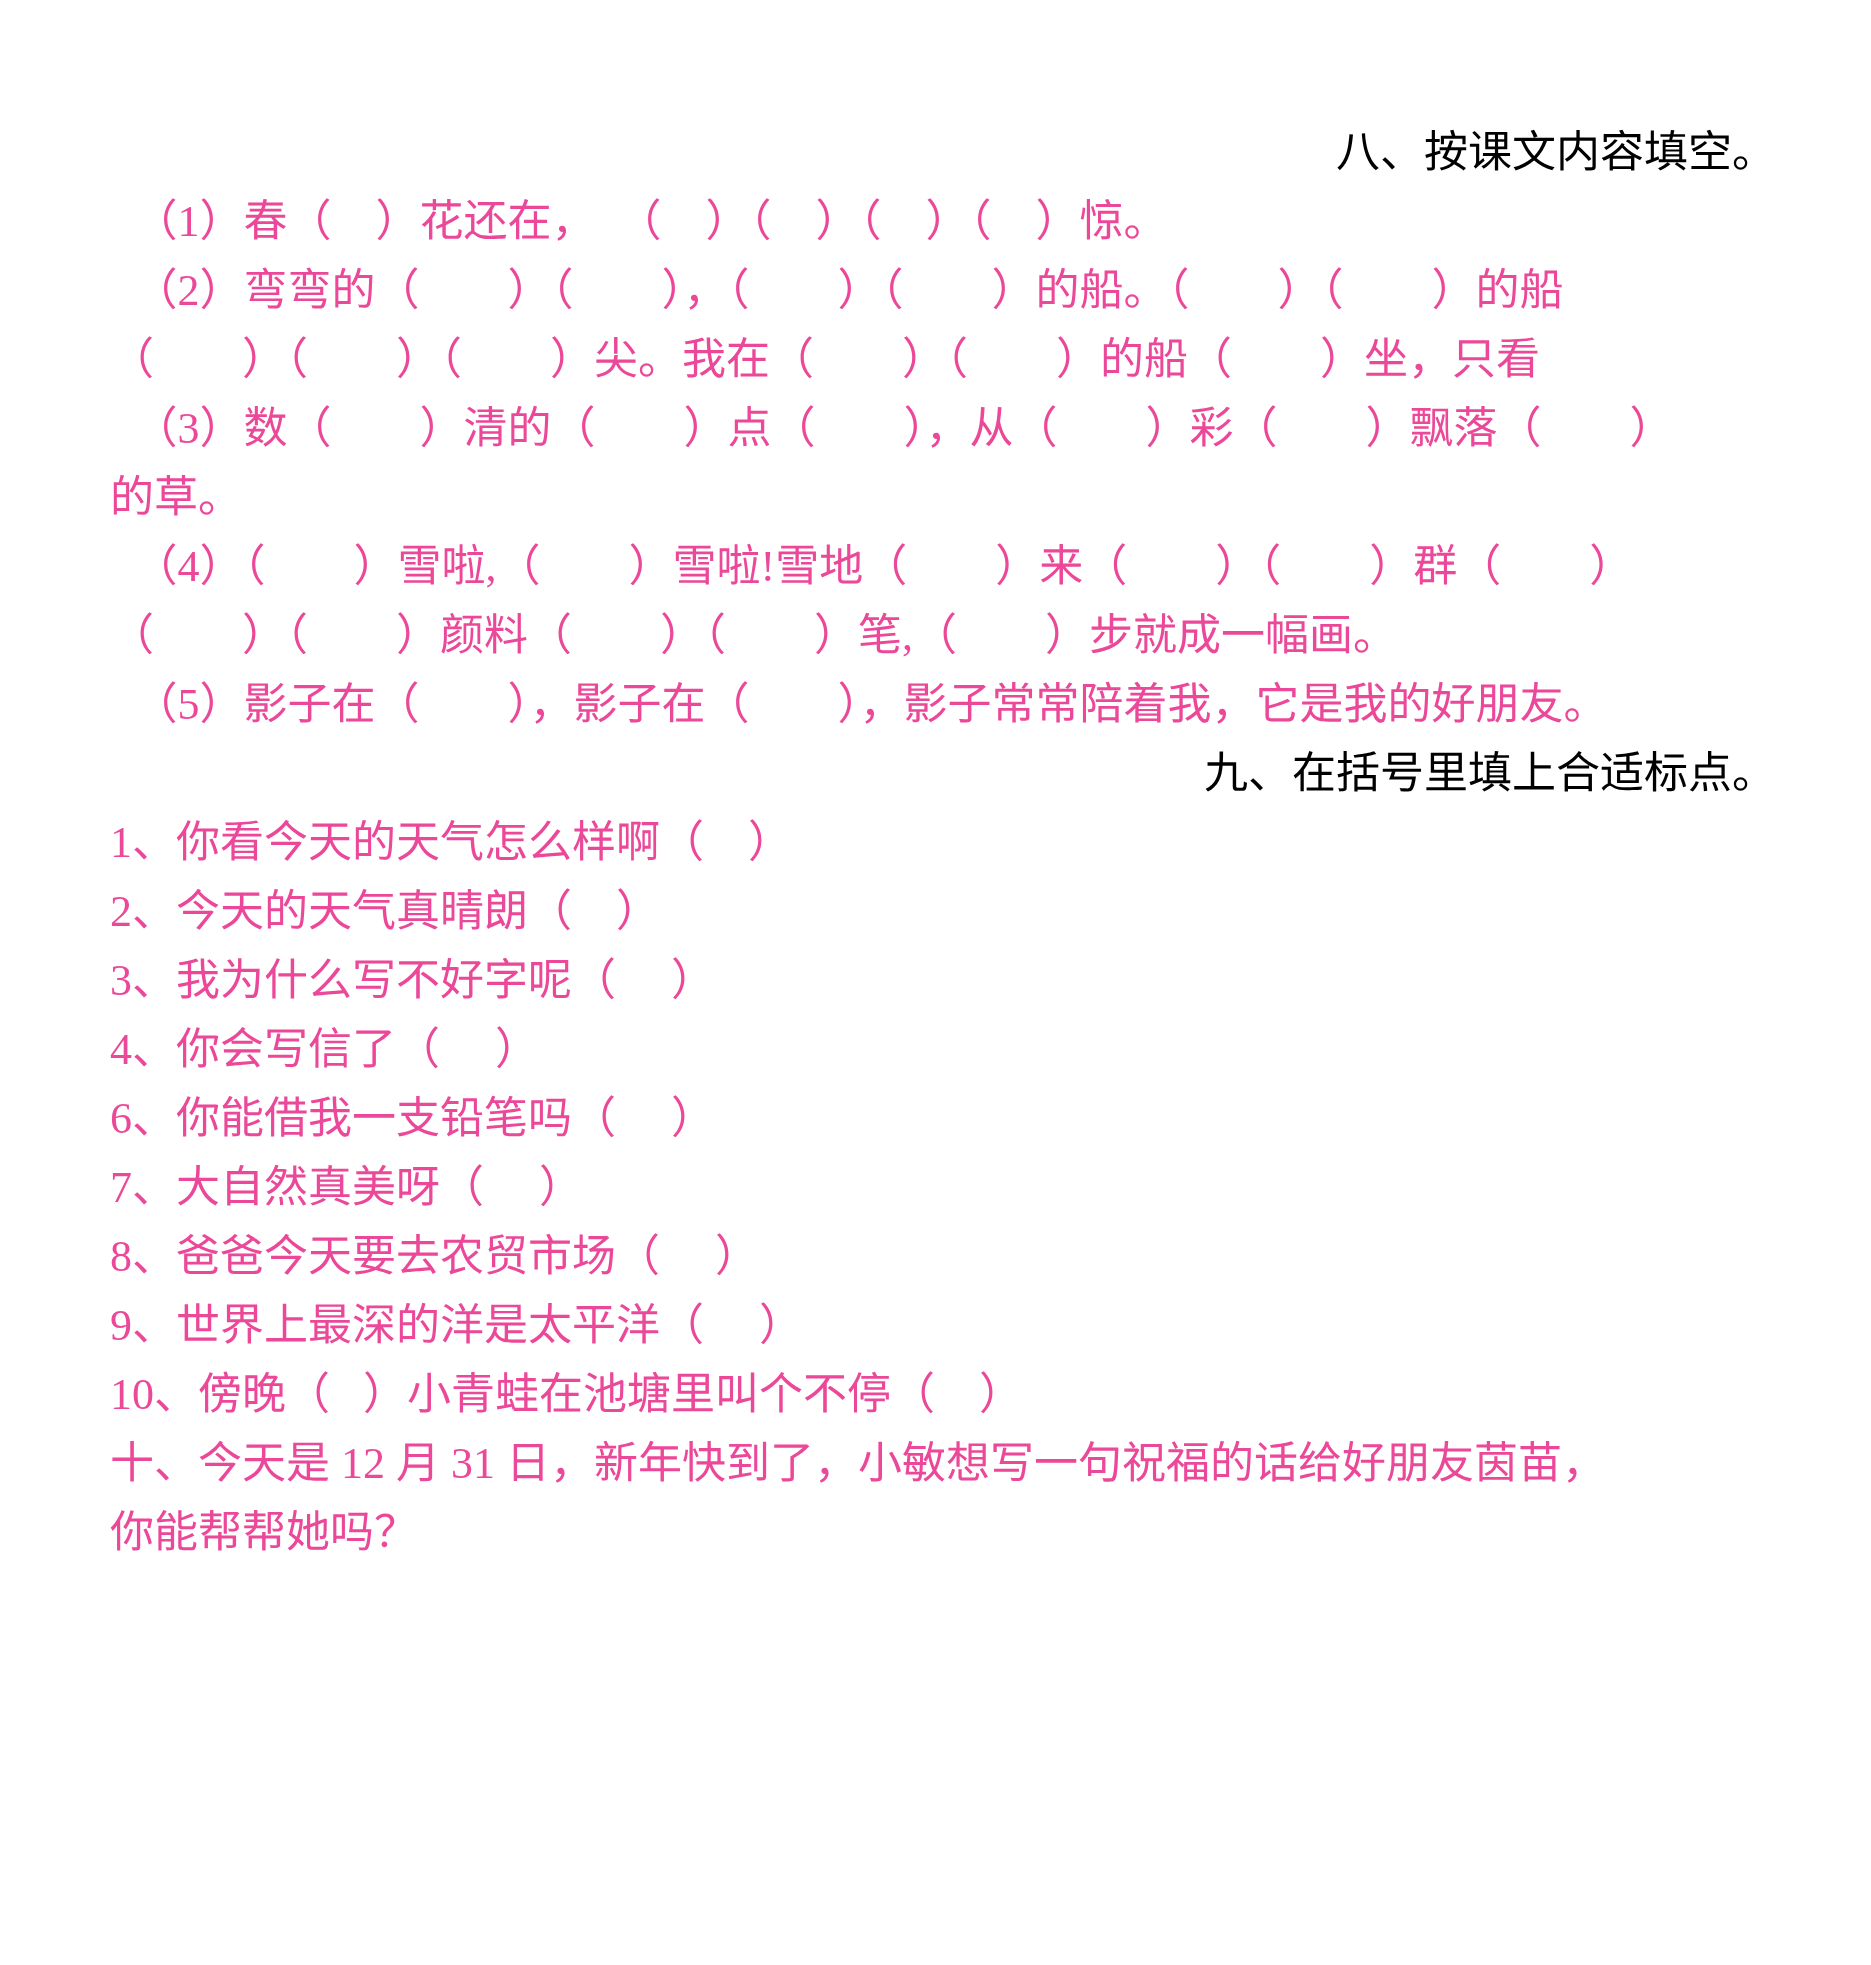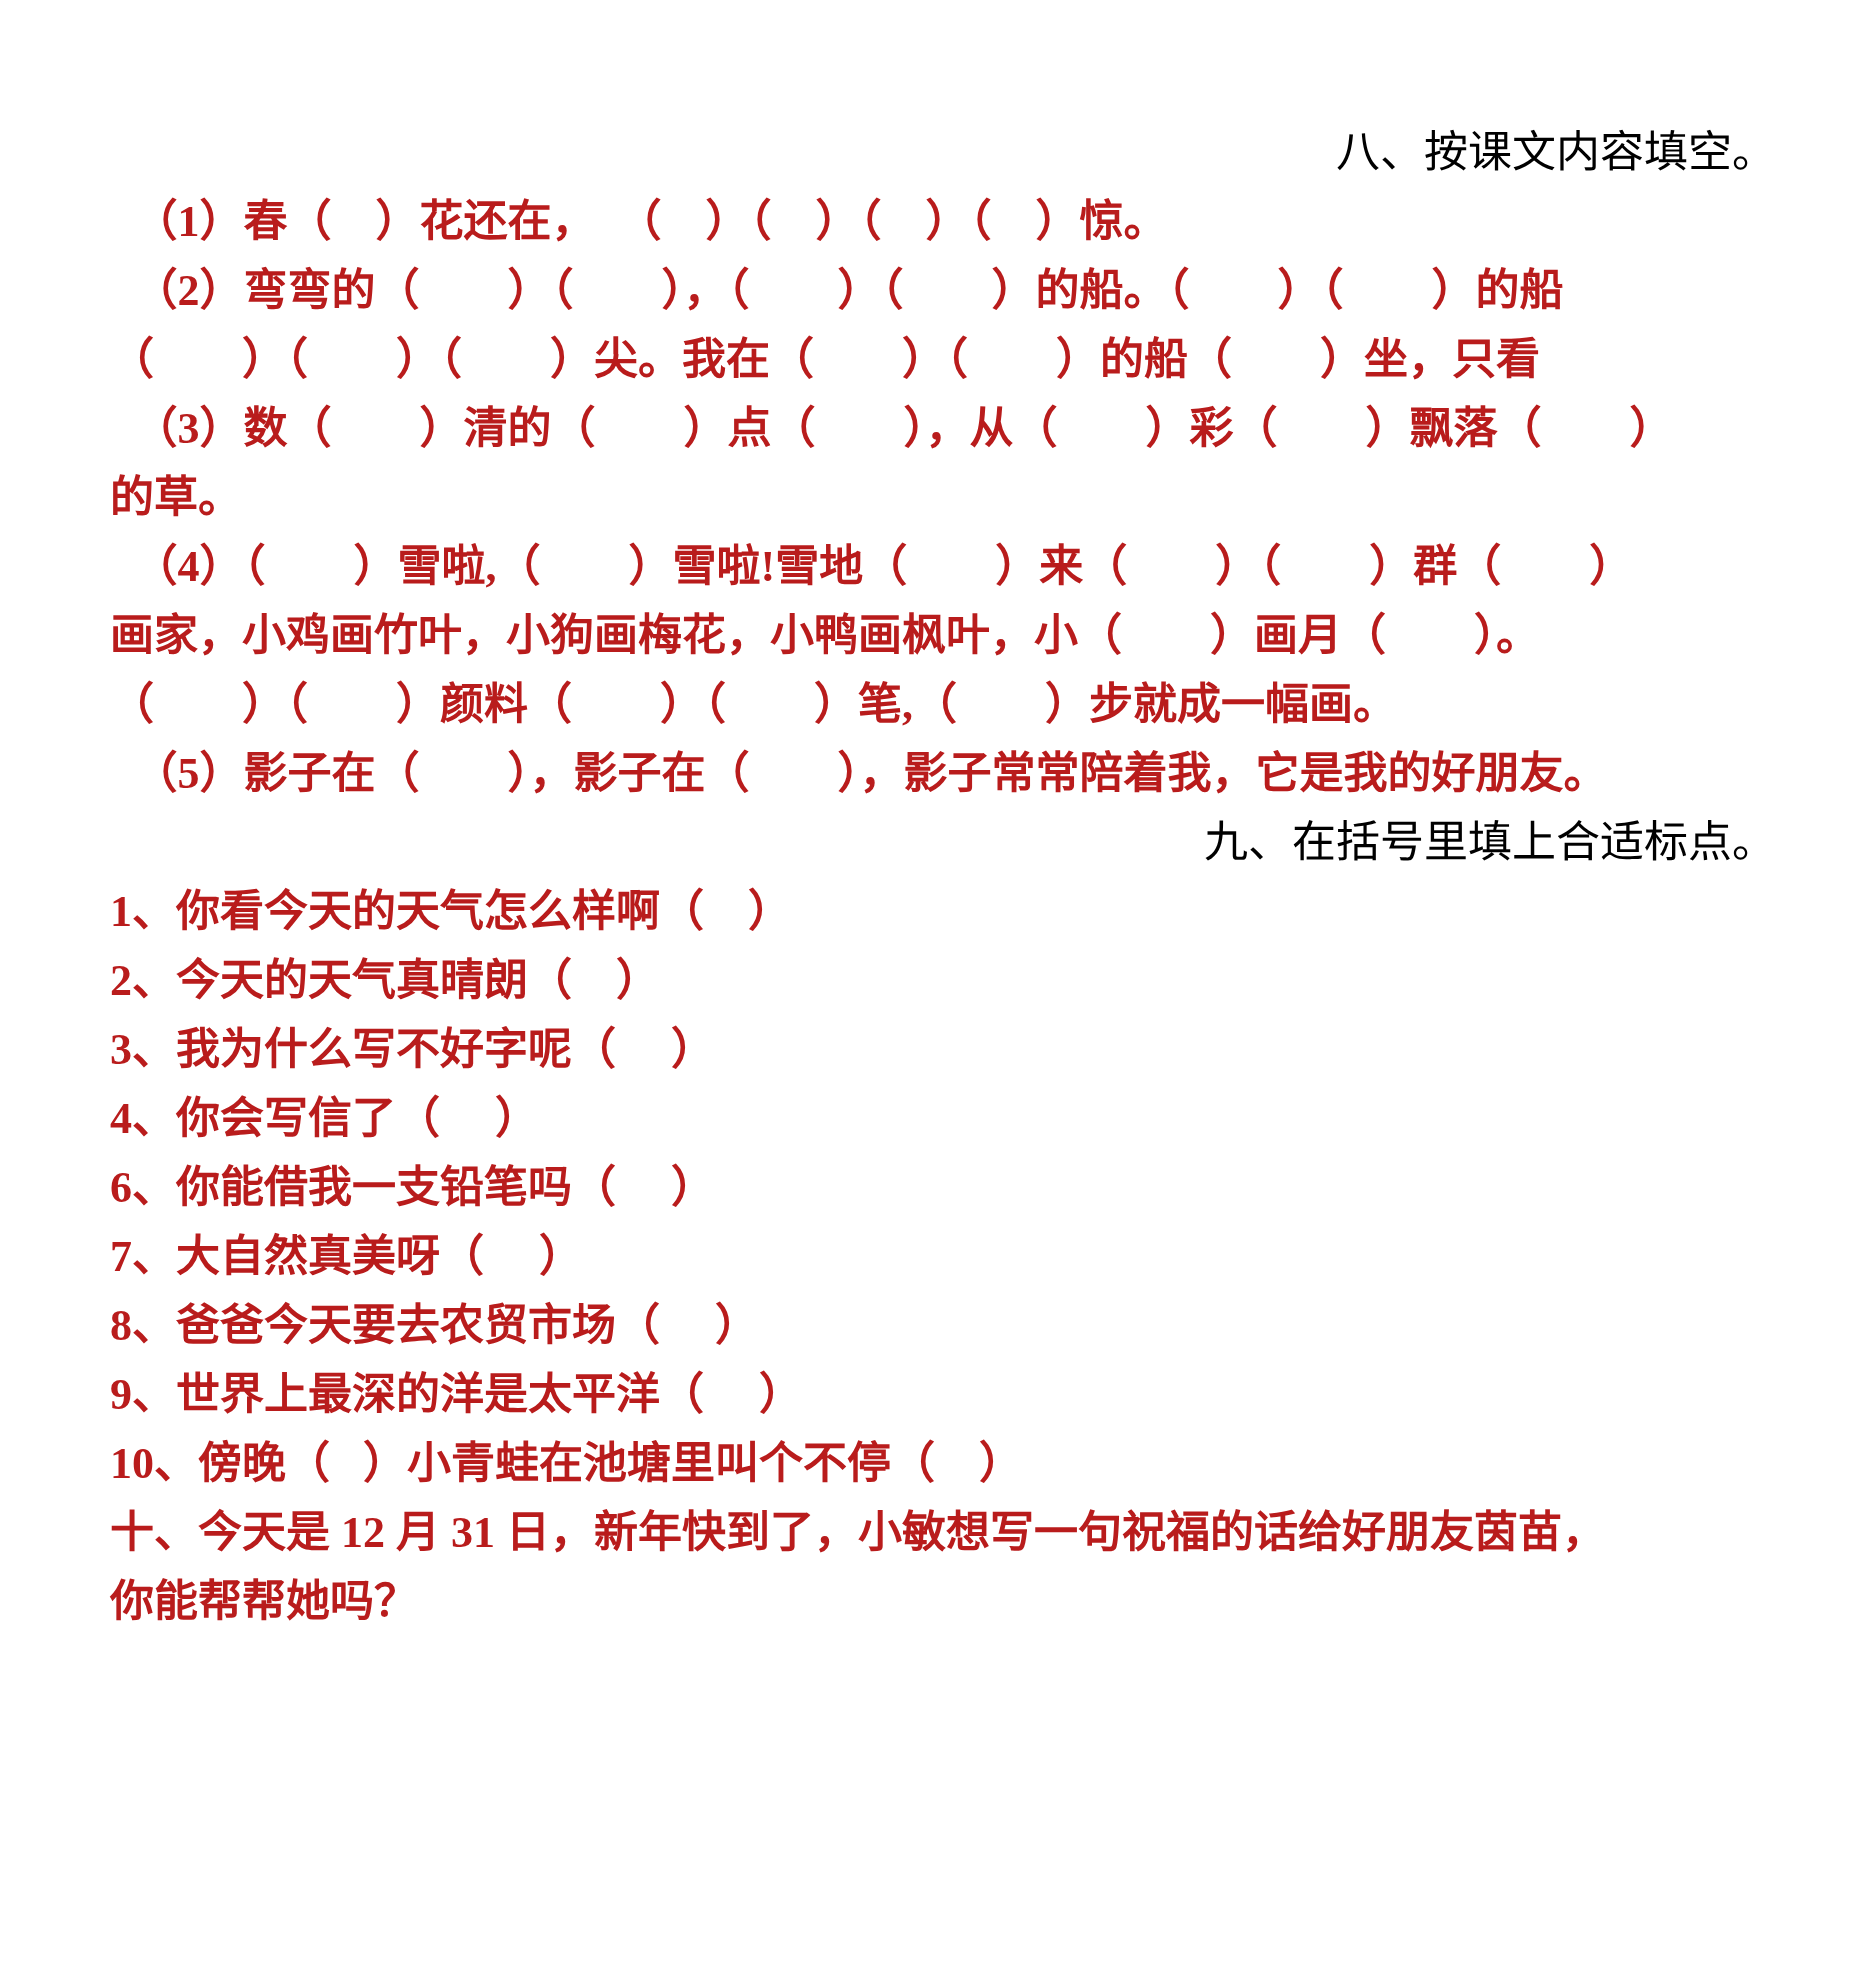--- a/index.html
+++ b/index.html
@@ -26,22 +26,22 @@
     position: absolute;
     left: 110px;
     top: 118px;
     width: 1666px;
   }
   .line {
     font-size: 44px;
     line-height: 69px;
     letter-spacing: 0px;
     white-space: pre-wrap;
-    font-weight: 700;
-    color: #b91c1c;
+    font-weight: 400;
+    color: #ec4899;
   }
   .section-head {
     font-size: 44px;
     line-height: 69px;
     white-space: pre-wrap;
     text-align: right;
   }
   .indent {
     text-indent: 0;
     padding-left: 23.6px;
@@ -59,21 +59,20 @@
 
     <div class="line indent">（1）春（    ）花还在，  （    ）（    ）（    ）（    ）惊。</div>
 
     <div class="line indent">（2）弯弯的（        ）（        ），（        ）（        ）的船。（        ）（        ）的船</div>
     <div class="line pl0">（        ）（        ）（        ）尖。我在（        ）（        ）的船（        ）坐，只看</div>
 
     <div class="line indent">（3）数（        ）清的（        ）点（        ），从（        ）彩（        ）飘落（        ）</div>
     <div class="line pl0">的草。</div>
 
     <div class="line indent">（4）（        ）雪啦,（        ）雪啦!雪地（        ）来（        ）（        ）群（        ）</div>
-    <div class="line pl0">画家，小鸡画竹叶，小狗画梅花，小鸭画枫叶，小（        ）画月（        ）。</div>
     <div class="line pl0">（        ）（        ）颜料（        ）（        ）笔,（        ）步就成一幅画。</div>
 
     <div class="line indent">（5）影子在（        ），影子在（        ），影子常常陪着我，它是我的好朋友。</div>
 
     <div class="section-head">九、在括号里填上合适标点。</div>
 
     <div class="line pl0">1、你看今天的天气怎么样啊（    ）</div>
     <div class="line pl0">2、今天的天气真晴朗（    ）</div>
     <div class="line pl0">3、我为什么写不好字呢（     ）</div>
     <div class="line pl0">4、你会写信了（     ）</div>

